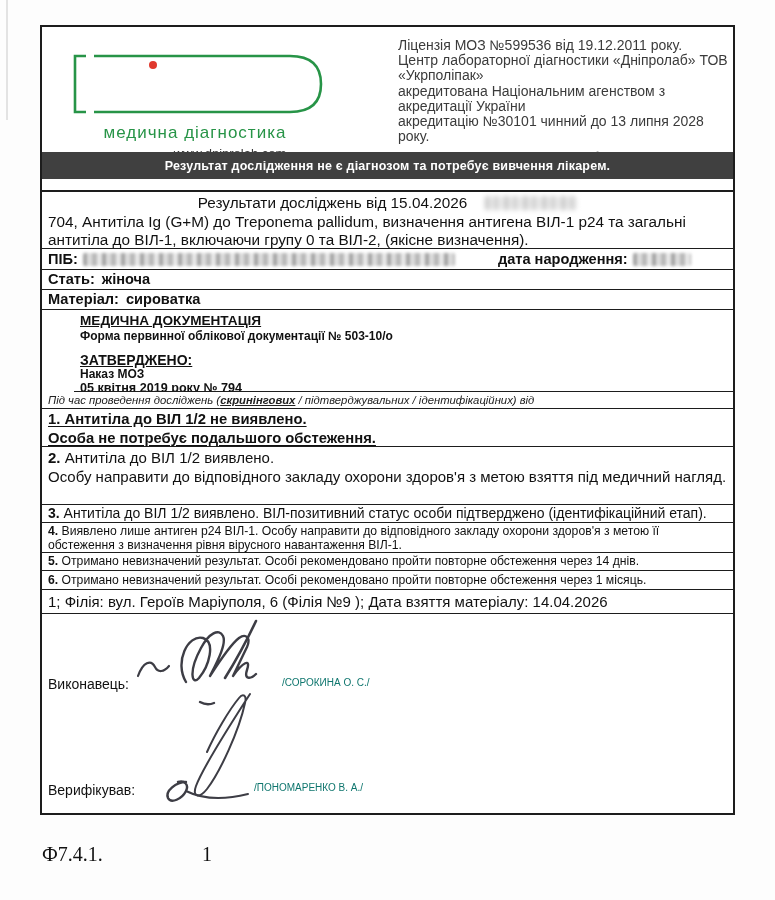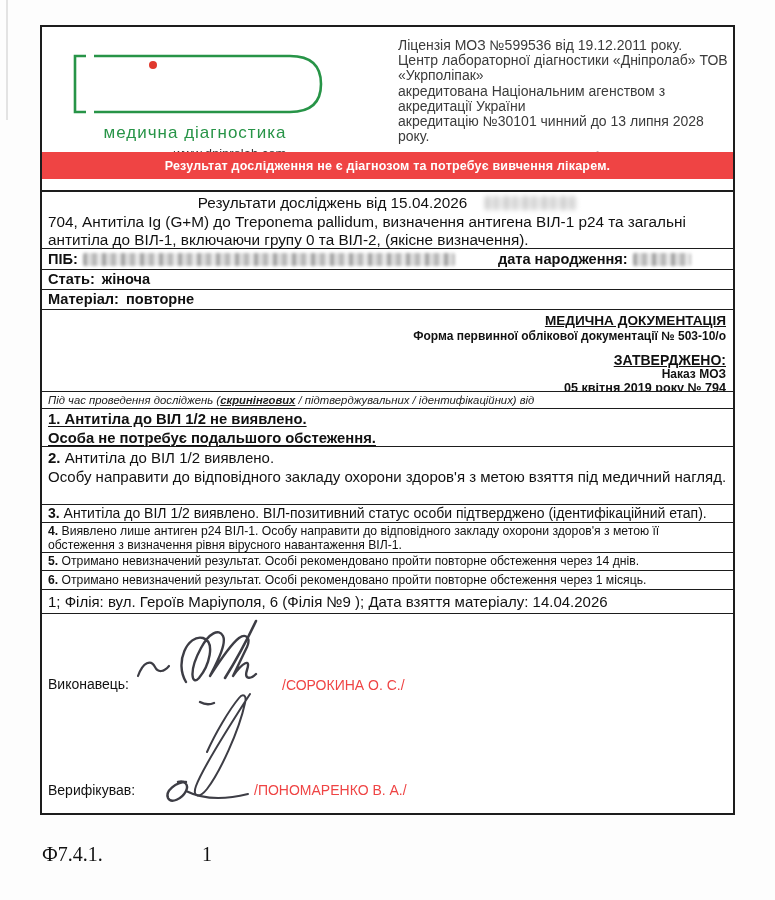--- a/index.html
+++ b/index.html
@@ -20,21 +20,21 @@
   .lgrest { font-size:29px; letter-spacing:7px; vertical-align:4px; }
   .lg-dot { position:absolute; width:8px; height:8px; border-radius:50%; background:#e0392e; left:79px; top:8px; }
   .logo-tagline { margin-top:8px; text-align:center; color:#279447; font-size:17px; letter-spacing:1px; width:250px; }
   .logo-site { margin-top:3px; text-align:center; color:#3c3c3c; font-size:13px; width:250px; padding-left:70px; }
 
   .license-block { position:absolute; left:356px; top:11px; width:336px; color:#3b3b3b; }
   .lic-line { font-size:14px; line-height:15.2px; }
   .phone { margin-top:5px; font-size:15.5px; color:#333; }
 
   
-  .banner { position:absolute; left:0; right:0; top:125px; height:27px; background:#ef4444; color:#fff;
+  .banner { position:absolute; left:0; right:0; top:125px; height:27px; background:#404040; color:#fff;
             font-weight:bold; font-size:12.5px; display:flex; align-items:center; justify-content:center; letter-spacing:.2px; }
 
   
   .tbl { position:absolute; left:0; right:0; top:163px; bottom:0; border-top:2px solid #1d1d1d; display:flex; flex-direction:column; }
   .row { border-bottom:1.4px solid #1d1d1d; padding:1px 6px; overflow:hidden; }
 
   .r-results { height:57px; font-size:15.3px; line-height:18.6px; padding-top:2px; }
   .r1-line1 { display:flex; align-items:center; justify-content:center; gap:18px; }
 
   .redact { display:inline-block; border-radius:2px;
@@ -42,21 +42,21 @@
             filter:blur(1.8px); opacity:.7; }
   .redact-order { width:92px; height:14px; opacity:.45; filter:blur(2.4px); }
   .redact-name  { width:372px; height:13px; }
   .redact-dob   { width:58px;  height:13px; }
 
   .r-pib { height:21px; font-weight:bold; font-size:14.6px; display:flex; align-items:center; gap:5px; }
   .dob-label { margin-left:38px; }
   .r-sex, .r-material { height:20px; font-weight:bold; font-size:14.6px; line-height:17px; }
   .val-gap { margin-left:7px; }
 
-  .r-meddoc { height:82px; text-align:right; padding-right:7px; padding-top:3px; }
+  .r-meddoc { height:82px; text-align:left; padding-right:7px; padding-top:3px;margin-left:32px; }
   .md-title { font-size:13.6px; font-weight:bold; text-decoration:underline; line-height:16px; }
   .md-form  { font-size:12px;   font-weight:bold; line-height:14px; }
   .md-appr  { font-size:14px;   font-weight:bold; text-decoration:underline; line-height:16px; margin-top:9px; }
   .md-order { font-size:12px;   font-weight:bold; line-height:13px; }
   .md-date  { font-size:12.6px; font-weight:bold; line-height:15px; }
 
   .r-note { height:17px; font-size:11.3px; font-style:italic; line-height:14px; color:#222; }
   .note-hl { font-weight:bold; text-decoration:underline; }
 
   .r-item1 { height:38px; font-weight:bold; font-size:14.8px; line-height:18.6px; }
@@ -64,21 +64,21 @@
   .r-item2 { height:58px; font-size:15px; line-height:19.2px; }
   .r-item3 { height:18px; font-size:14px; line-height:15px; }
   .r-item4 { height:30px; font-size:12.2px; line-height:14px; }
   .r-item5 { height:18px; font-size:12.2px; line-height:15px; }
   .r-item6 { height:19px; font-size:12.2px; line-height:16px; }
   .num { font-weight:bold; }
   .r-branch { height:24px; font-size:15px; line-height:21px; }
 
   .r-sign { flex:1; border-bottom:none; position:relative; }
   .sig-label { position:absolute; font-size:14px; color:#111; }
-  .sig-name  { position:absolute; font-size:14px; color:#ef4444; }
+  .sig-name  { position:absolute; font-size:10px; color:#0f766e; }
   .exec-label { left:6px;  top:62px; }
   .exec-name  { left:240px; top:63px; }
   .verif-label{ left:6px;  top:168px; }
   .verif-name { left:212px; top:168px; }
   .sig-svg { position:absolute; }
   .sig1 { left:92px; top:2px; width:165px; height:95px; }
   .sig2 { left:102px; top:76px; width:140px; height:118px; }
   .sig-svg path { fill:none; stroke:#3d3d45; stroke-linecap:round; stroke-linejoin:round; }
 
   
@@ -135,21 +135,21 @@
         <span class="redact redact-name"></span>
         <span class="dob-label">дата народження:</span>
         <span class="redact redact-dob"></span>
       </div>
 
       <div class="row r-sex">
         <span>Стать:</span><span class="val-gap">жіноча</span>
       </div>
 
       <div class="row r-material">
-        <span>Матеріал:</span><span class="val-gap">повторне</span>
+        <span>Матеріал:</span><span class="val-gap">сироватка</span>
       </div>
 
       <div class="row r-meddoc">
         <div class="md-title">МЕДИЧНА ДОКУМЕНТАЦІЯ</div>
         <div class="md-form">Форма первинної облікової документації № 503-10/о</div>
         <div class="md-appr">ЗАТВЕРДЖЕНО:</div>
         <div class="md-order">Наказ МОЗ</div>
         <div class="md-date">05 квітня 2019 року № 794</div>
       </div>
 

